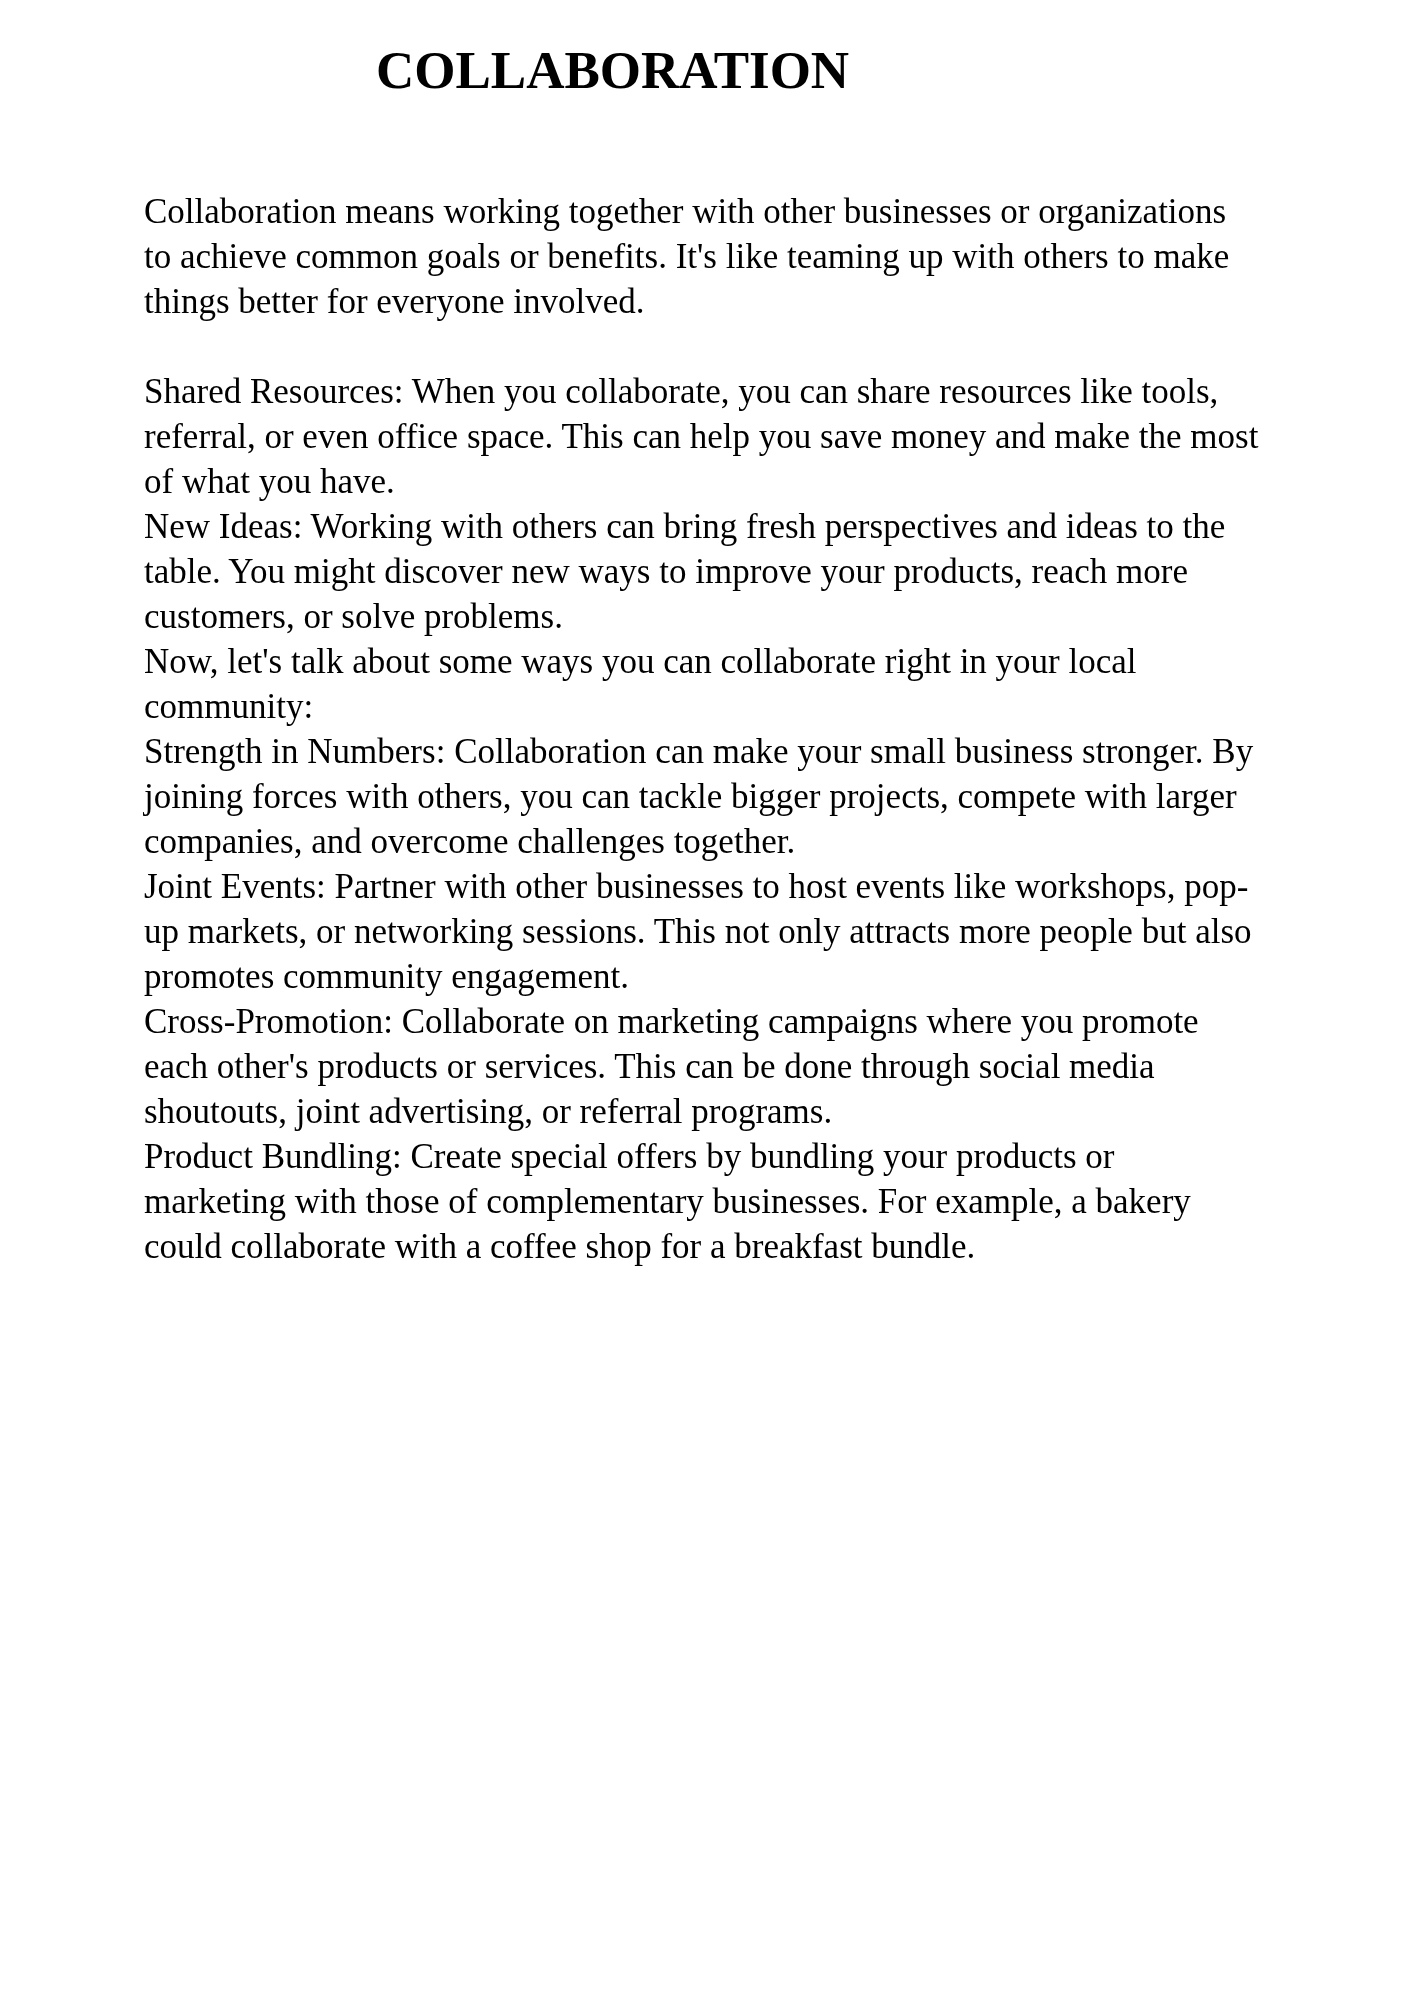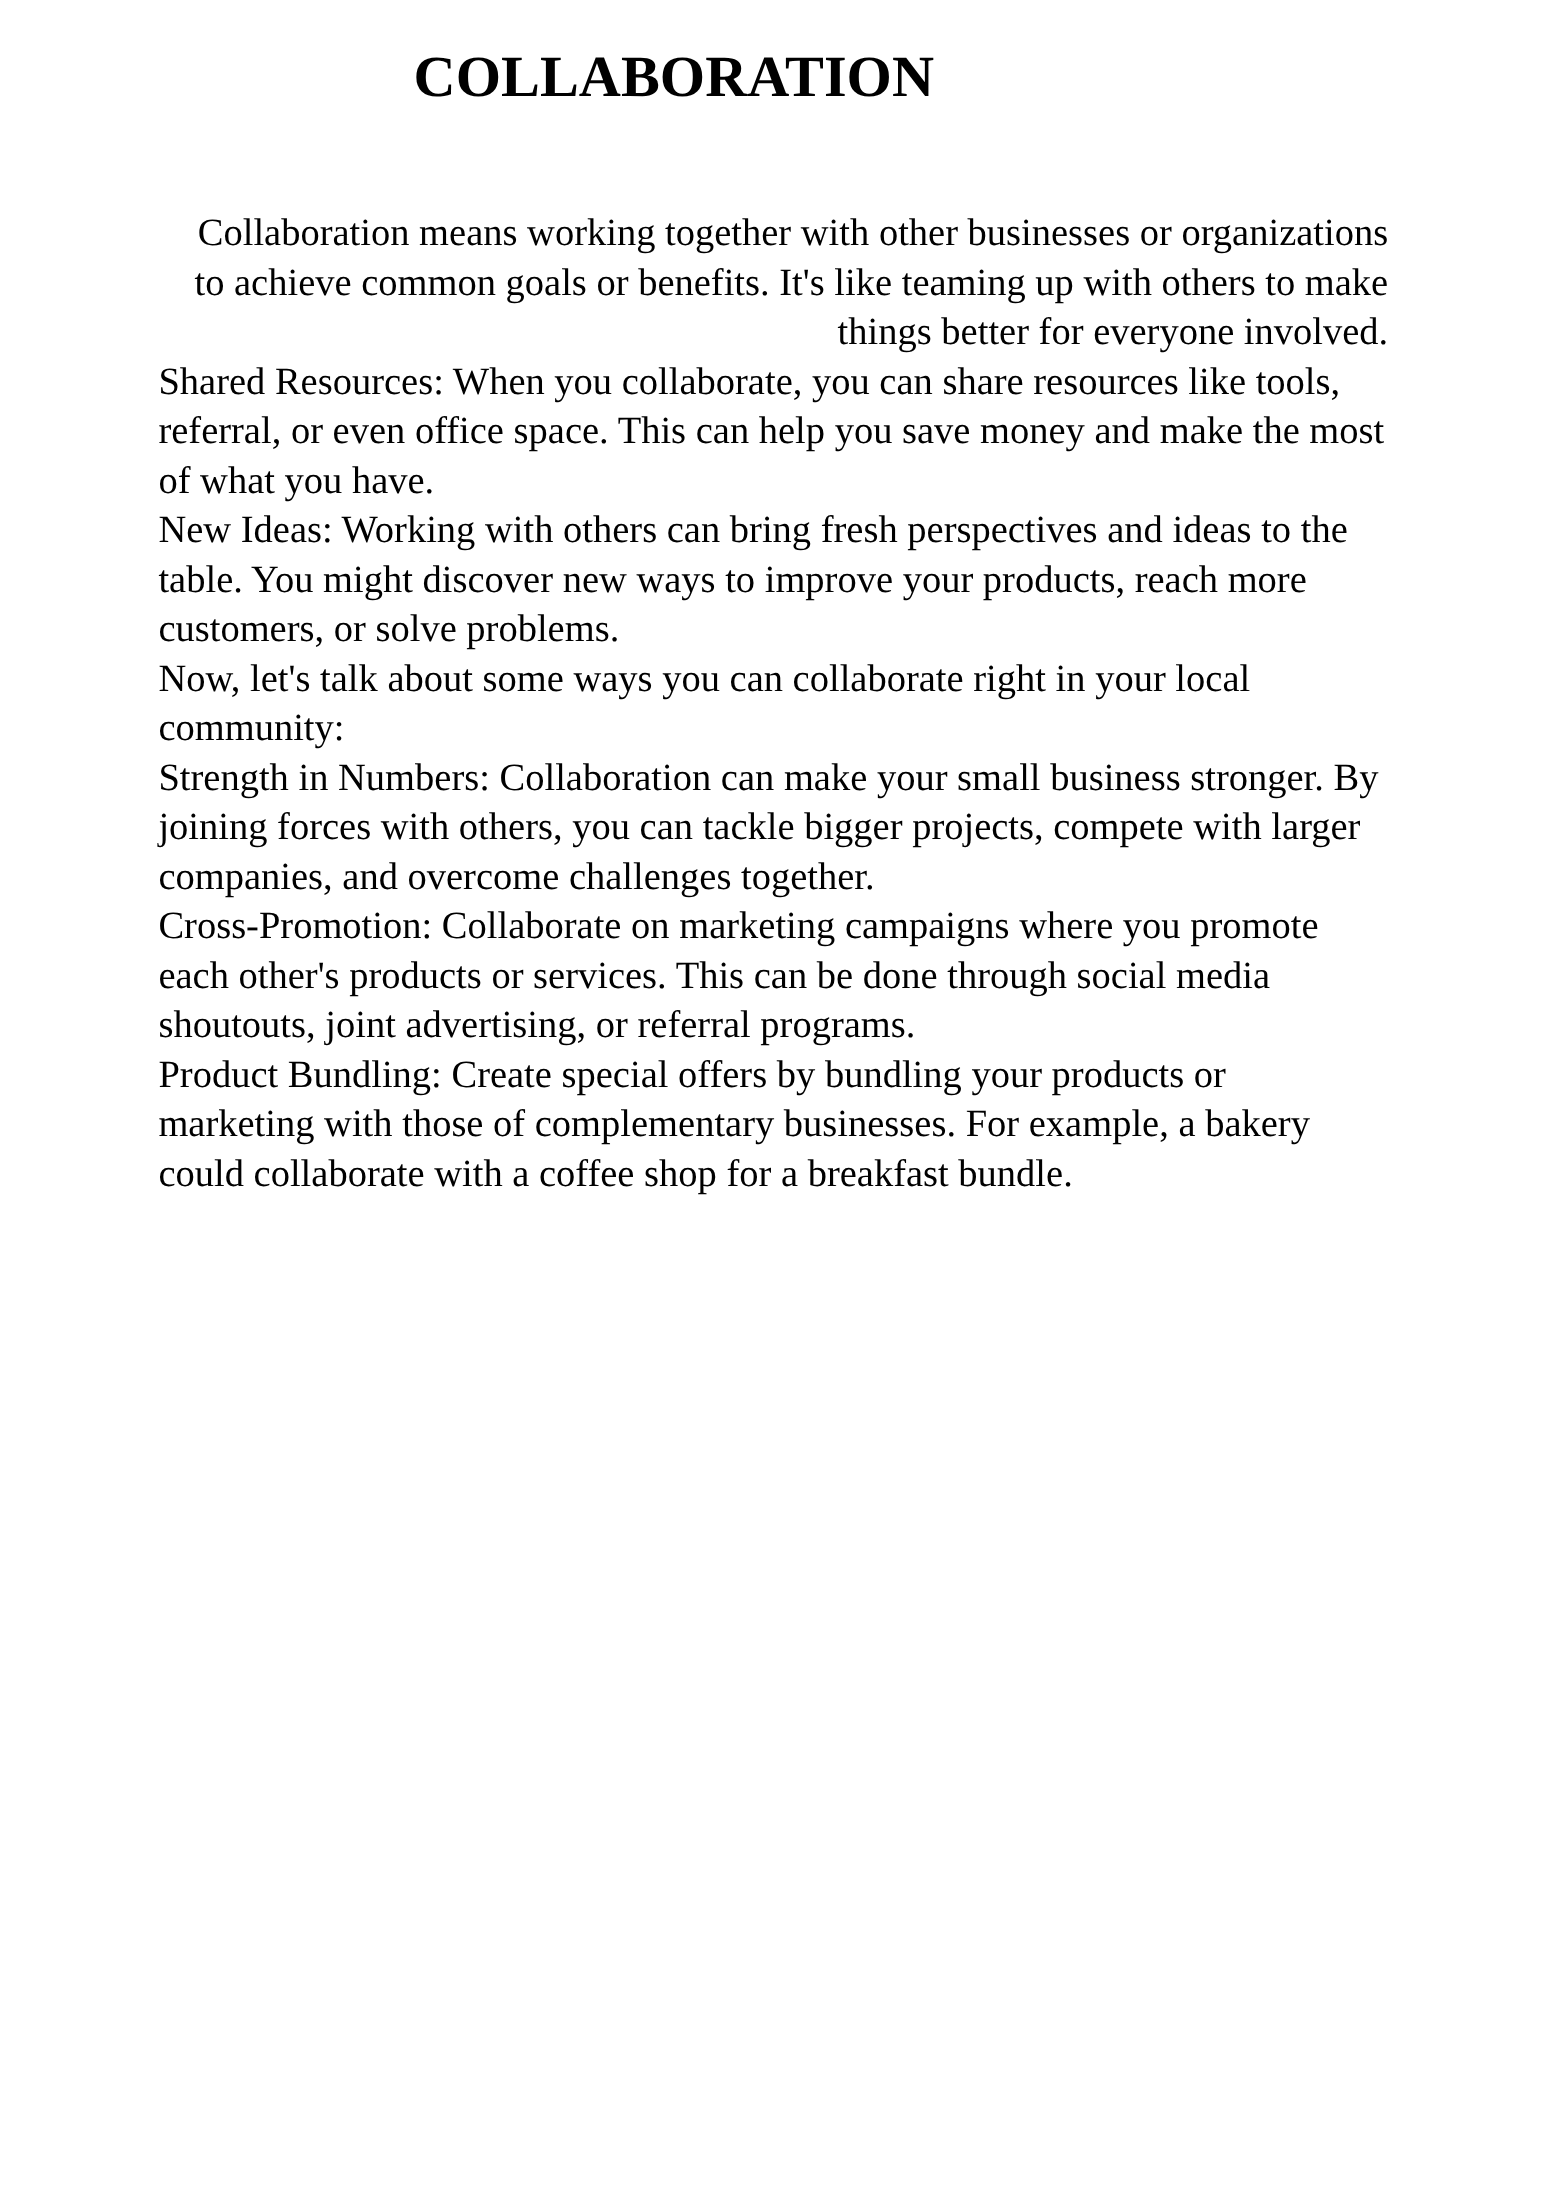--- a/index.html
+++ b/index.html
@@ -34,33 +34,34 @@
     width: 1118px;
     font-size: 35px;
     line-height: 45px;
     text-align: left;
   }
   .doc-body p {
     margin: 0;
     padding: 0;
   }
   .doc-body p.gap-after {
-    text-align: right;
+    margin-bottom: 45px;
   }
   .lead {
     font-weight: 400;
   }
 </style>
 </head>
 <body>
 
 <div class="page">
   <h1 class="doc-title">COLLABORATION</h1>
   <div class="doc-body" id="doc-body">
       <p class="gap-after"><span>Collaboration means working together with other businesses or organizations to achieve common goals or benefits. It's like teaming up with others to make things better for everyone involved.</span></p>
       <p><span class="lead">Shared Resources:</span> <span>When you collaborate, you can share resources like tools, referral, or even office space. This can help you save money and make the most of what you have.</span></p>
       <p><span class="lead">New Ideas:</span> <span>Working with others can bring fresh perspectives and ideas to the table. You might discover new ways to improve your products, reach more customers, or solve problems.</span></p>
       <p><span>Now, let's talk about some ways you can collaborate right in your local community:</span></p>
       <p><span class="lead">Strength in Numbers:</span> <span>Collaboration can make your small business stronger. By joining forces with others, you can tackle bigger projects, compete with larger companies, and overcome challenges together.</span></p>
+      <p><span class="lead">Joint Events:</span> <span>Partner with other businesses to host events like workshops, pop-up markets, or networking sessions. This not only attracts more people but also promotes community engagement.</span></p>
       <p><span class="lead">Cross-Promotion:</span> <span>Collaborate on marketing campaigns where you promote each other's products or services. This can be done through social media shoutouts, joint advertising, or referral programs.</span></p>
       <p><span class="lead">Product Bundling:</span> <span>Create special offers by bundling your products or marketing with those of complementary businesses. For example, a bakery could collaborate with a coffee shop for a breakfast bundle.</span></p>
     </div>
 </div>
 
 </body></html>

